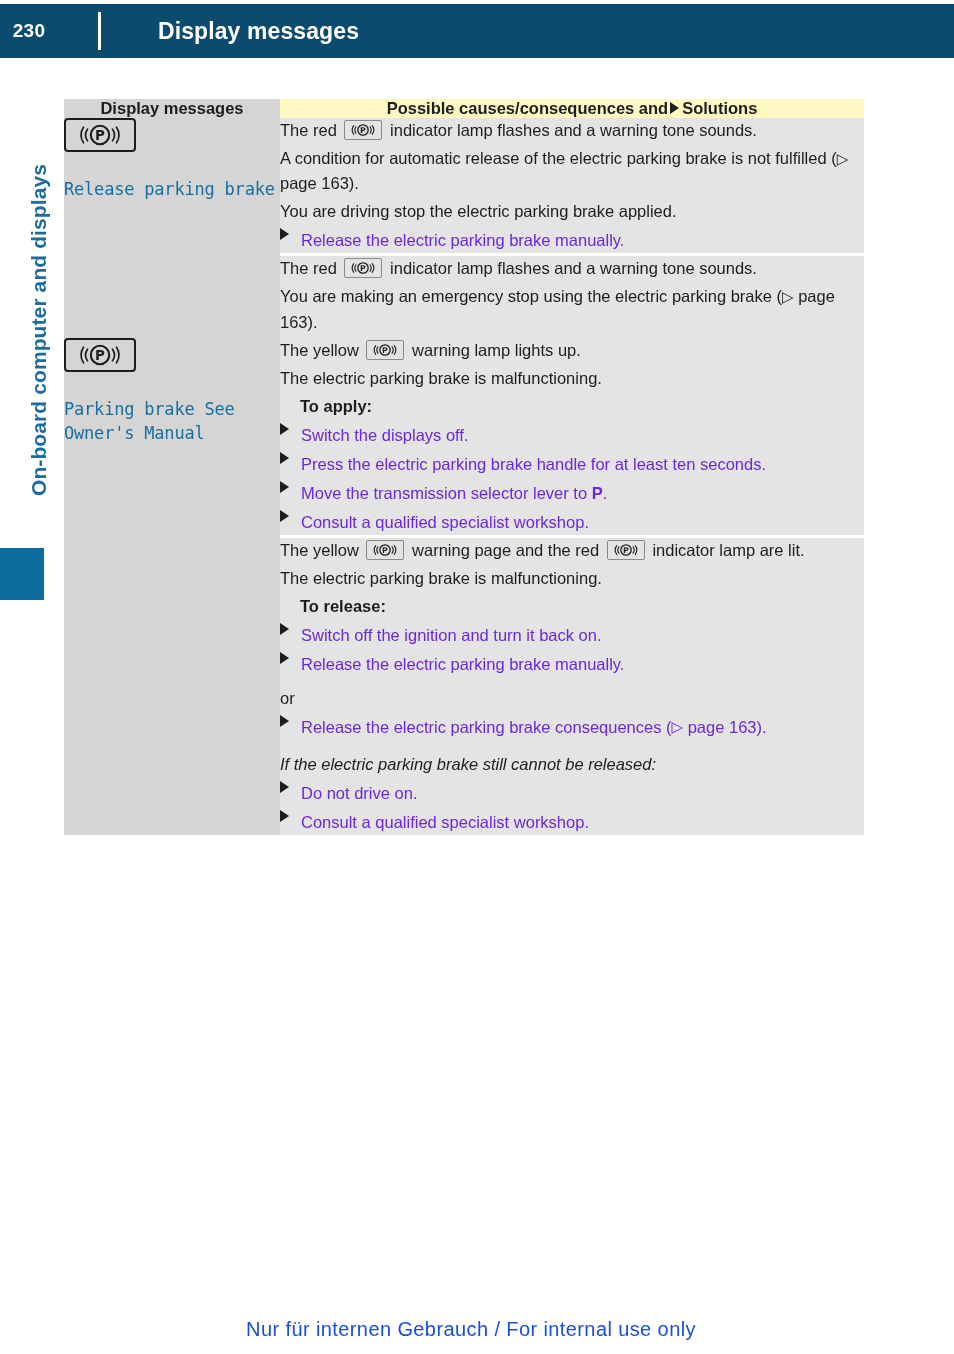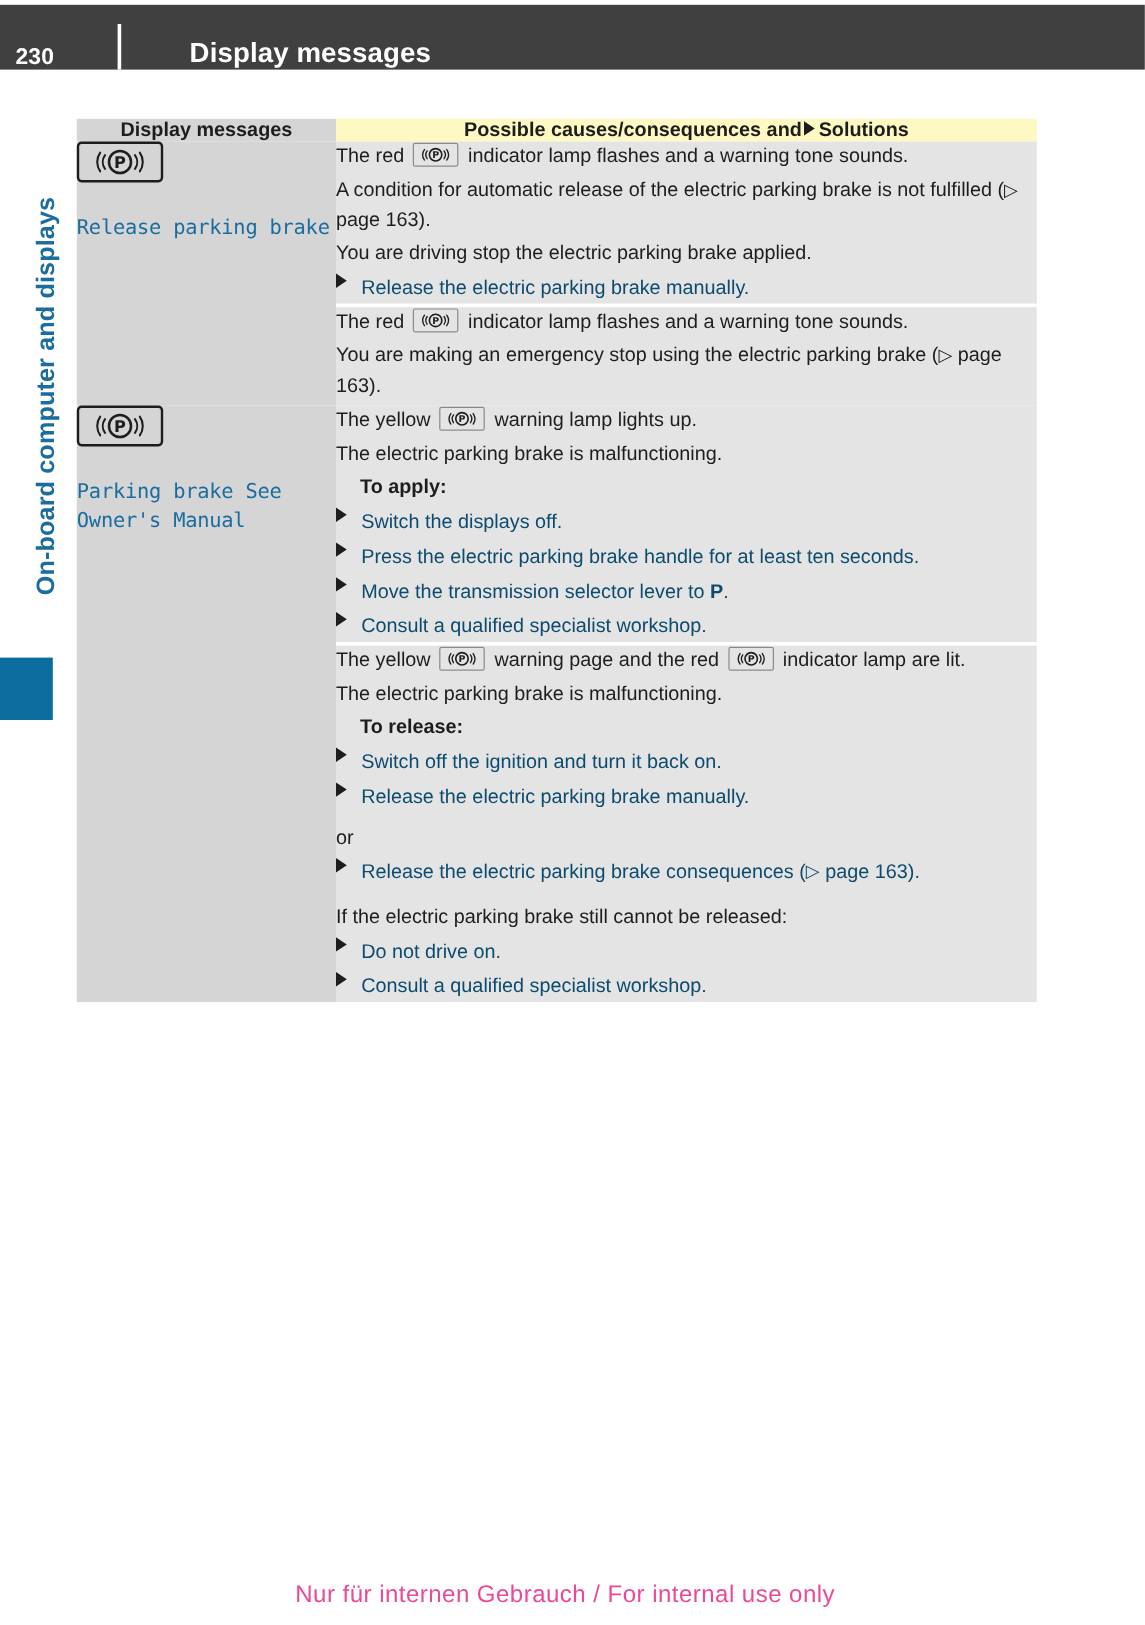--- a/index.html
+++ b/index.html
@@ -14,23 +14,23 @@
     font-family: "Liberation Sans", sans-serif;
     color: #1d1d1d;
     overflow: hidden;
   }
 
   
   .page-header {
     position: absolute;
     left: 0; top: 4px;
     width: 954px; height: 54px;
-    background: #404040;
+    background: #0c4a6e;
     display: flex;
-    align-items: flex-end;
+    align-items: center;
     gap: 40px;
   }
   .page-number {
     width: 58px;
     text-align: center;
     color: #ffffff;
     font-size: 19px;
     font-weight: bold;
     letter-spacing: 0.2px;
     line-height: 1;
@@ -165,30 +165,30 @@
   }
   .lamp-inline svg { position: absolute; left: 50%; top: 50%; transform: translate(-50%,-50%); }
 
   
   .p {
     font-size: 16.5px;
     line-height: 1.52;
     margin: 0 0 3px 0;
     color: #1d1d1d;
   }
-  .p.gap { margin-top: 12px; }
+  .p.gap { margin-top: 12px; font-style: italic; }
   .p b { font-weight: bold; margin-left: 20px; }
 
   .step {
     font-size: 16.5px;
     line-height: 1.52;
     margin: 4px 0 0 0;
     padding-left: 21px;
     position: relative;
-    color: #0c4a6e;
+    color: #6d28d9;
   }
   .step .tri {
     position: absolute;
     left: 0;
     top: 0;
   }
   .plain-step {
     font-size: 16.5px;
     line-height: 1.52;
     margin: 8px 0 0 0;
@@ -210,21 +210,21 @@
   }
 
   
   .footer-watermark {
     position: absolute;
     left: 0;
     top: 1318px;
     width: 942px;
     text-align: center;
     font-size: 20px;
-    color: #ec4899;
+    color: #1d4ed8;
     letter-spacing: 0.4px;
     font-family: "Liberation Sans", sans-serif;
   }
 </style>
 </head>
 <body>
 
 <div class="page-header">
   <div class="page-number">230</div>
   <div class="header-divider"></div>

